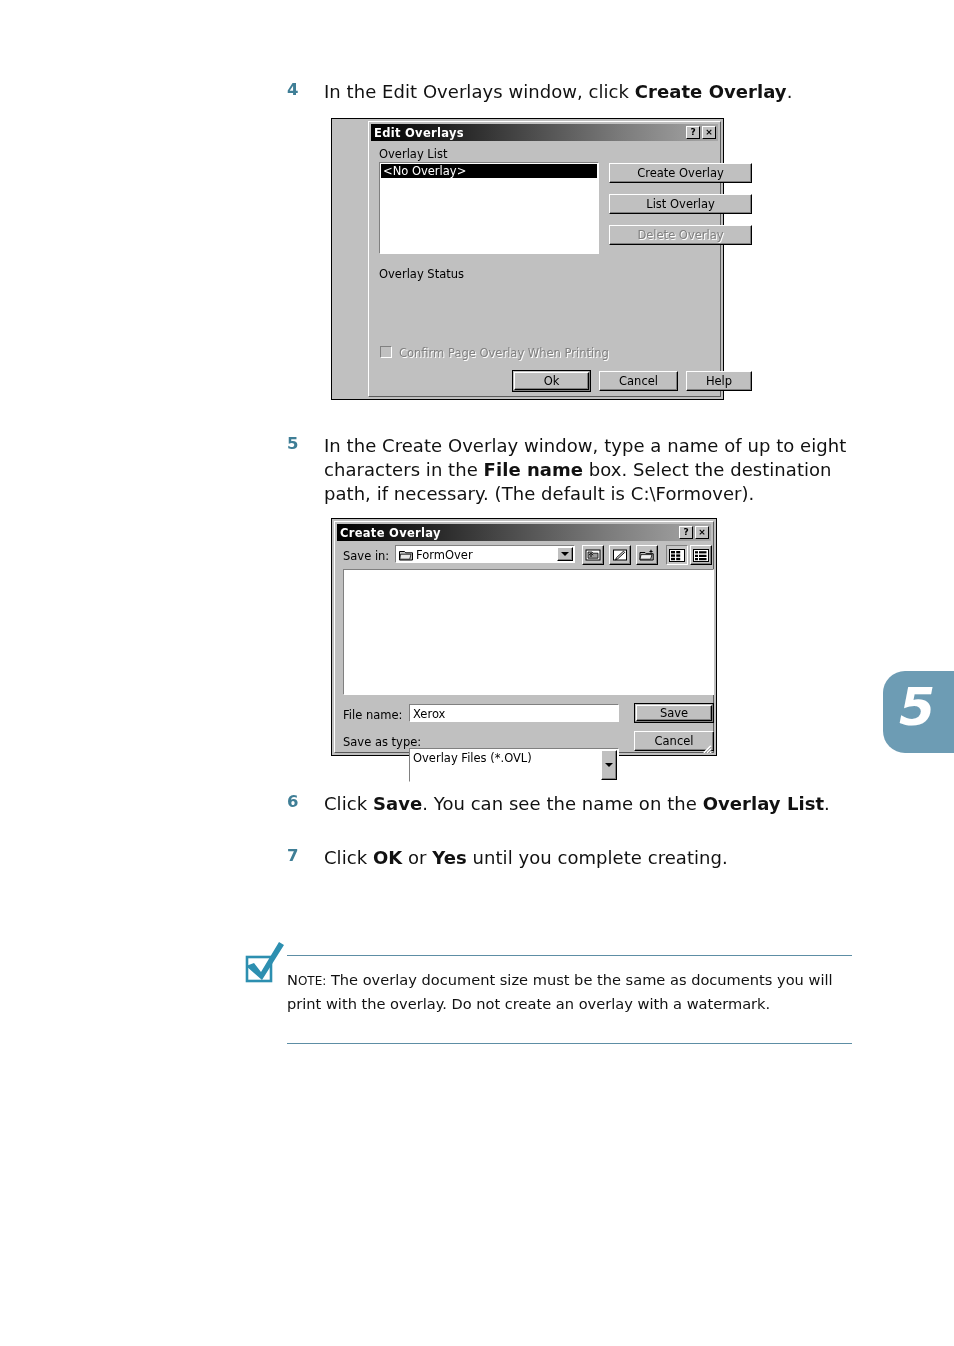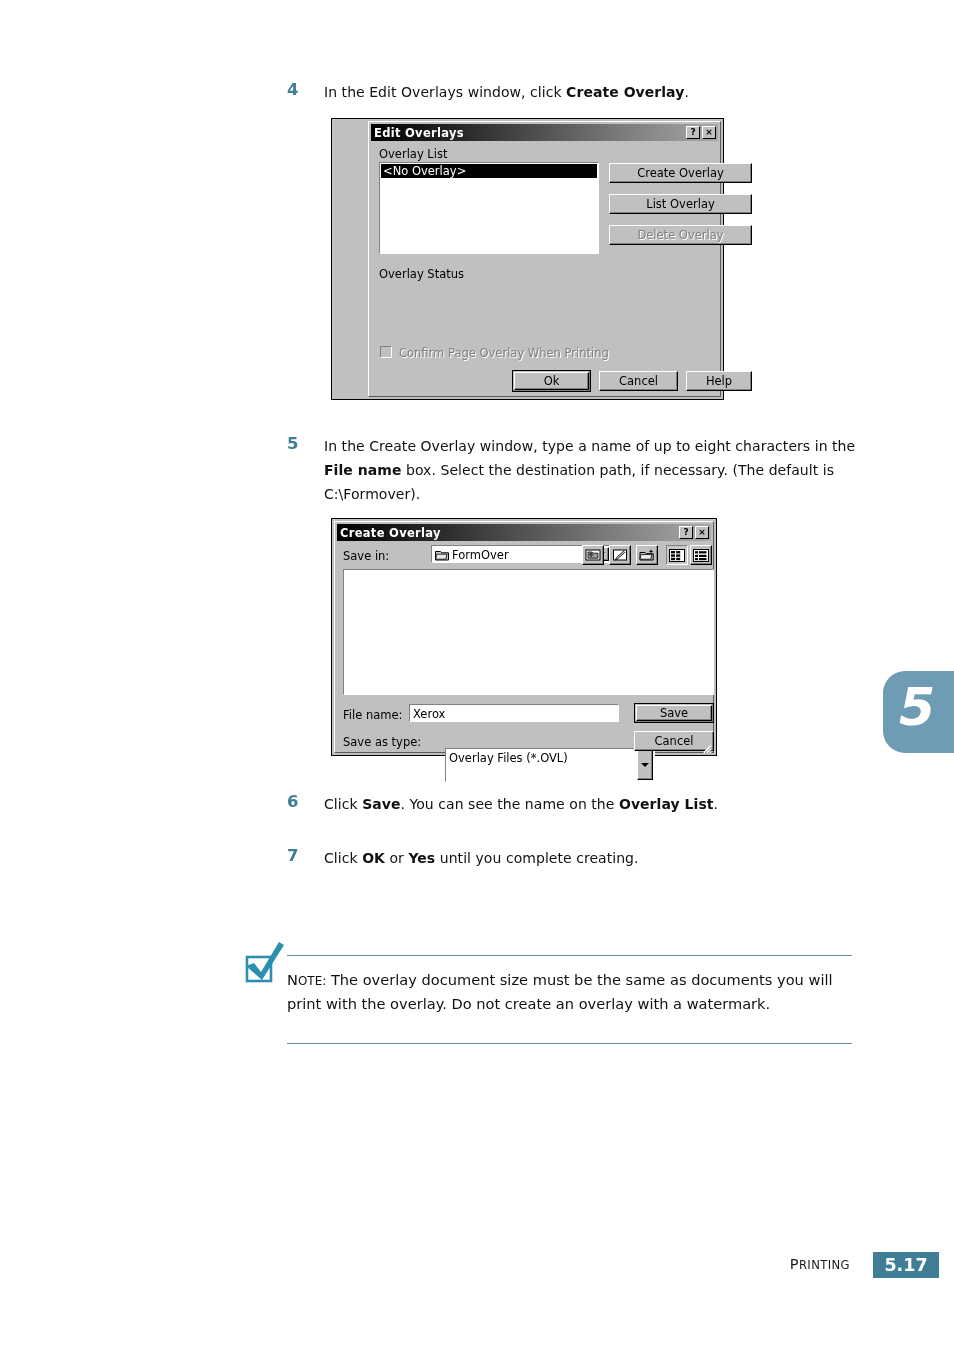--- a/index.html
+++ b/index.html
@@ -57,21 +57,21 @@
     left: 0;
     top: 0;
     width: 22px;
     font-weight: bold;
     font-size: 16.5px;
     color: #3f7e96;
     text-align: left;
   }
   .step-body {
     margin-left: 37px;
-    font-size: 14px;
+    font-size: 18px;
     line-height: 24.2px;
     color: #111111;
     letter-spacing: 0.05px;
   }
   .step-body b { font-weight: bold; }
 
   .para {
     position: absolute;
     left: 324px;
     width: 540px;
@@ -235,21 +235,20 @@
 
   
   .combo {
     position: absolute;
     background: #ffffff;
     border-top: 1px solid #808080;
     border-left: 1px solid #808080;
     border-right: 1px solid #ffffff;
     border-bottom: 1px solid #ffffff;
     box-sizing: border-box;
-    margin-left: 36px;
   }
   .combo .combo-text {
     position: absolute;
     left: 3px;
     top: 2px;
     font-size: 11.5px;
     white-space: nowrap;
     display: flex;
     align-items: center;
     gap: 3px;
@@ -579,20 +578,14 @@
         <rect x="7" y="18" width="24" height="24" fill="#ffffff" stroke="#2d8fb0" stroke-width="2.6"></rect>
         <path d="M6 27 L14 24 L21 33 L39 3 L44 6 L22 41 Z" fill="#2d8fb0"></path>
       </svg>
     </div>
     <div class="note-text">
       <span class="note-kw"><span>N</span><span class="smallcap">OTE:</span></span><span> The overlay document size must be the same as documents you will print with the overlay. Do not create an overlay with a watermark.</span>
     </div>
     <div class="note-rule" style="top:88px;"></div>
   </div>
 
-  <div class="footer">
-    <div class="footer-label">
-      <span style="font-size:1em;"><span style="font-size: 1em;">P</span><span style="font-size: 0.8em;">RINTING</span></span>
-    </div>
-    <div class="footer-pagebox">5.17</div>
-  </div>
 
 </div>
 
 </body></html>

